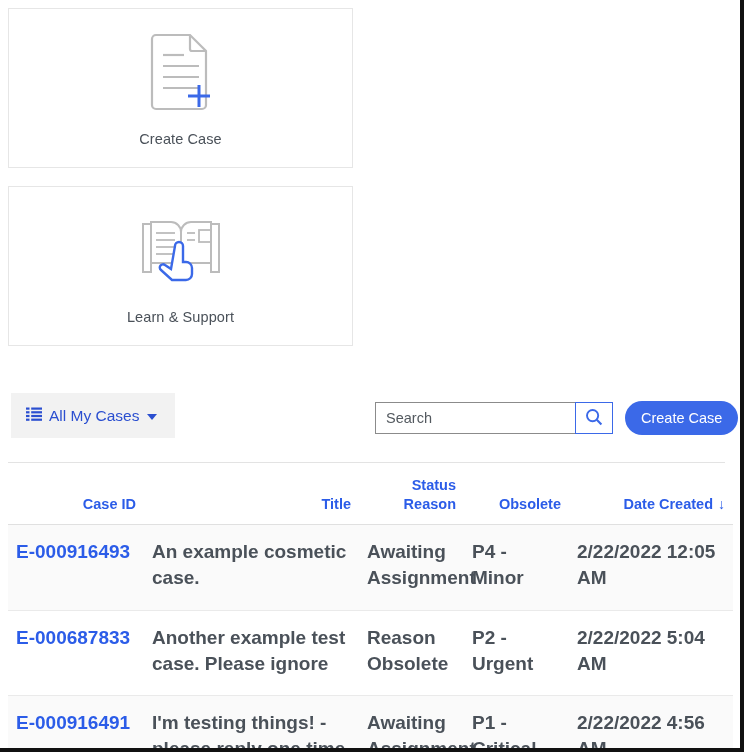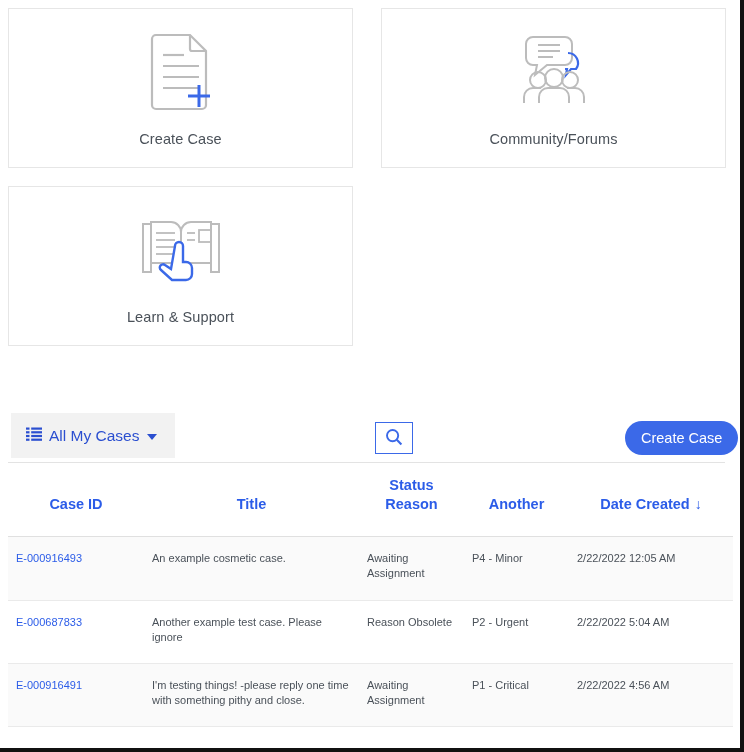--- a/index.html
+++ b/index.html
@@ -49,21 +49,21 @@
   .tile-label {
     margin-top: 20px;
     font-size: 14.5px;
     color: #4a5159;
     letter-spacing: .1px;
   }
 
   
   .toolbar {
     position: absolute;
-    left: 0; top: 408px;
+    left: 0; top: 388px;
     width: 586px;
     height: 54px;
   }
   .view-select {
     position: absolute;
     left: 11px; top: 5px;
     height: 45px;
     padding: 0 18px 0 15px;
     background: #f2f2f2;
     border: none;
@@ -141,37 +141,38 @@
     left: 0; top: 468px;
     width: 740px;
   }
   table.cases {
     border-collapse: collapse;
     width: 725px;
     margin-left: 8px;
     table-layout: fixed;
   }
   table.cases th {
-    text-align: center;
+    text-align: right;
     vertical-align: bottom;
     color: #2b5ce8;
     font-size: 14.5px;
     font-weight: bold;
-    padding: 8px 8px 22px 8px;
+    padding: 8px 8px 10px 8px;
     border-bottom: 1px solid #e0e0e0;
     cursor: pointer;
     line-height: 1.32;
   }
   table.cases td {
     vertical-align: top;
-    font-size: 11px;
+    font-size: 19px;
     color: #4a5159;
     padding: 14px 8px 18px 8px;
     border-bottom: 1px solid #eaeaea;
     line-height: 1.38;
+    font-weight: bold;
   }
   table.cases tr.row-alt td { background: #fafafa; }
   td.caseid a {
     color: #2b5ce8;
     text-decoration: none;
     cursor: pointer;
   }
   .sort-arrow {
     display: inline-block;
     margin-left: 5px;
@@ -203,38 +204,20 @@
             <line x1="21" y1="37" x2="57" y2="37" stroke="#bcbcbc" stroke-width="2.2"></line>
             <line x1="21" y1="48" x2="57" y2="48" stroke="#bcbcbc" stroke-width="2.2"></line>
             <line x1="21" y1="59" x2="57" y2="59" stroke="#bcbcbc" stroke-width="2.2"></line>
             <line x1="57" y1="56" x2="57" y2="78" stroke="#3b69e8" stroke-width="3"></line>
             <line x1="46" y1="67" x2="68" y2="67" stroke="#3b69e8" stroke-width="3"></line>
           </svg>
         </div>
         <div class="tile-label">Create Case</div>
       </div>
 
-      <div class="tile">
-        <div class="tile-icon">
-          <svg width="92" height="82" viewBox="0 0 92 82">
-            <path d="M25 8 h32 a7 7 0 0 1 7 7 v14 a7 7 0 0 1 -7 7 h-18 l-12 10 l2 -10 h-4 a7 7 0 0 1 -7 -7 v-14 a7 7 0 0 1 7 -7 z" fill="none" stroke="#bcbcbc" stroke-width="2"></path>
-            <line x1="30" y1="16" x2="52" y2="16" stroke="#bcbcbc" stroke-width="2"></line>
-            <line x1="30" y1="22" x2="52" y2="22" stroke="#bcbcbc" stroke-width="2"></line>
-            <line x1="30" y1="28" x2="45" y2="28" stroke="#bcbcbc" stroke-width="2"></line>
-            <path d="M60 24 a10 10 0 0 1 8 16 h-5 l-5 6 l1 -6 h-2" fill="none" stroke="#3b69e8" stroke-width="2.2"></path>
-            <circle cx="30" cy="51" r="8" fill="none" stroke="#bcbcbc" stroke-width="2"></circle>
-            <circle cx="46" cy="49" r="9" fill="none" stroke="#bcbcbc" stroke-width="2"></circle>
-            <circle cx="62" cy="51" r="8" fill="none" stroke="#bcbcbc" stroke-width="2"></circle>
-            <path d="M16 74 v-6 a9 9 0 0 1 9 -9 h8" fill="none" stroke="#bcbcbc" stroke-width="2"></path>
-            <path d="M76 74 v-6 a9 9 0 0 0 -9 -9 h-8" fill="none" stroke="#bcbcbc" stroke-width="2"></path>
-            <path d="M31 74 v-6 a9 9 0 0 1 9 -9 h12 a9 9 0 0 1 9 9 v6" fill="none" stroke="#bcbcbc" stroke-width="2"></path>
-          </svg>
-        </div>
-        <div class="tile-label">Community/Forums</div>
-      </div>
 
     </div>
 
     <div class="tile-row">
 
       <div class="tile">
         <div class="tile-icon">
           <svg width="92" height="76" viewBox="0 0 92 76">
             <path d="M8 14 h8 v48 h-8 z" fill="none" stroke="#bcbcbc" stroke-width="2"></path>
             <path d="M76 14 h8 v48 h-8 z" fill="none" stroke="#bcbcbc" stroke-width="2"></path>
@@ -270,20 +253,21 @@
           <rect x="5.2" y="4.2" width="10.8" height="2.2" fill="#2b4fd0"></rect>
           <rect x="5.2" y="7.9" width="10.8" height="2.2" fill="#2b4fd0"></rect>
           <rect x="5.2" y="11.6" width="10.8" height="2.2" fill="#2b4fd0"></rect>
         </svg>
       </span>
       <span class="vs-label">All My Cases</span>
       <span class="caret"></span>
     </div>
 
     <div class="search-wrap">
+      <input class="search-input" type="text" placeholder="Search" value="" style="">
       <button class="search-btn">
         <span>
           <svg width="18" height="18" viewBox="0 0 18 18">
             <circle cx="7.6" cy="7.6" r="5.6" fill="none" stroke="#3b69e8" stroke-width="1.9"></circle>
             <line x1="11.8" y1="11.8" x2="16.4" y2="16.4" stroke="#3b69e8" stroke-width="2.1"></line>
           </svg>
         </span>
       </button>
     </div>
 
@@ -299,21 +283,21 @@
             <col class="c-title">
             <col class="c-status">
             <col class="c-prio">
             <col class="c-date">
       </colgroup>
       <thead>
         <tr>
           <th>Case ID</th>
           <th>Title</th>
           <th>Status Reason</th>
-          <th>Another</th>
+          <th>Obsolete</th>
           <th><span>Date Created</span><span class="sort-arrow">↓</span></th>
         </tr>
       </thead>
       <tbody>
         <tr class="row-alt">
           <td class="caseid"><a>E-000916493</a></td>
           <td>An example cosmetic case.</td>
           <td>Awaiting Assignment</td>
           <td>P4 - Minor</td>
           <td>2/22/2022 12:05 AM</td>

